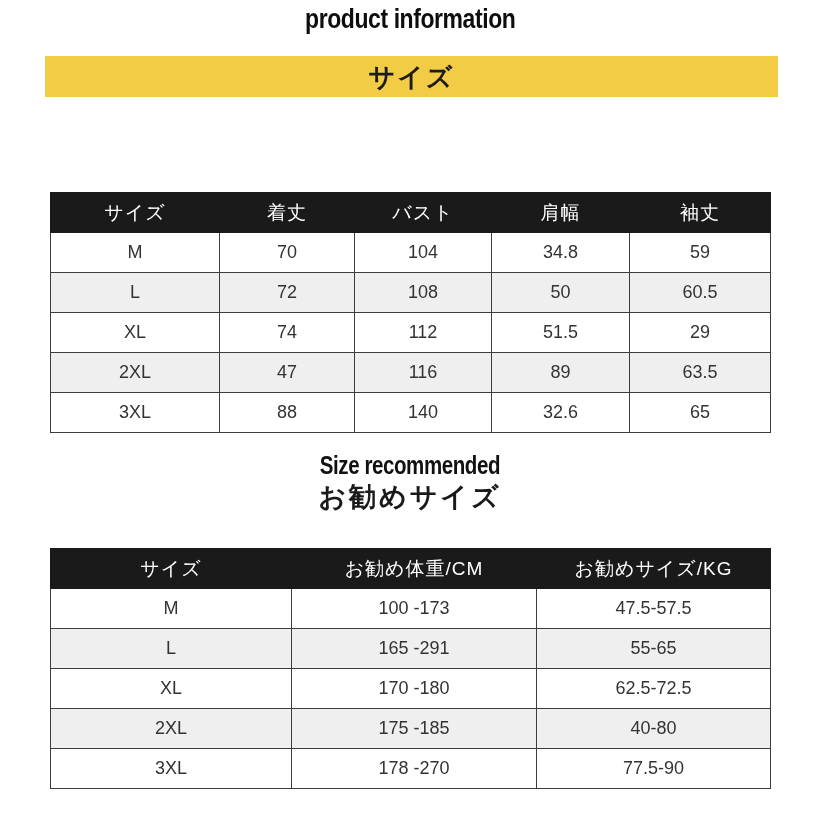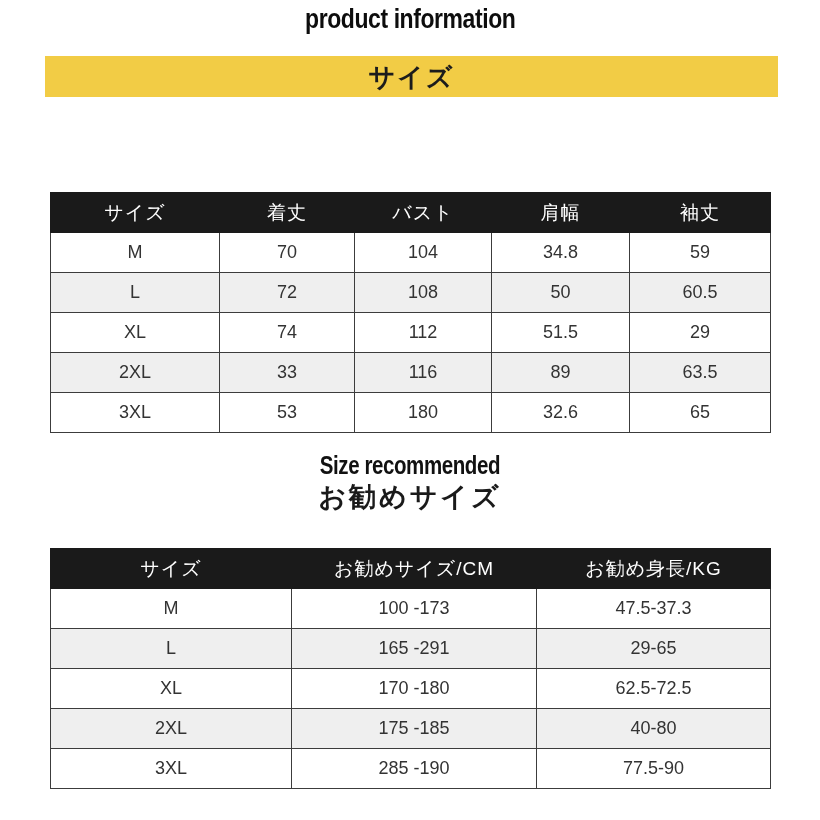--- a/index.html
+++ b/index.html
@@ -109,73 +109,73 @@
       </tr>
       <tr>
         <td>XL</td>
         <td>74</td>
         <td>112</td>
         <td>51.5</td>
         <td>29</td>
       </tr>
       <tr>
         <td>2XL</td>
-        <td>33</td>
+        <td>47</td>
         <td>116</td>
         <td>89</td>
         <td>63.5</td>
       </tr>
       <tr>
         <td>3XL</td>
-        <td>53</td>
-        <td>180</td>
+        <td>88</td>
+        <td>140</td>
         <td>32.6</td>
         <td>65</td>
       </tr>
     </tbody>
 </table>
 
 <div class="rec-title-en">
   <span class="condensed">Size recommended</span>
 </div>
 <div class="rec-title-ja">お勧めサイズ</div>
 
 <table class="size-tbl tbl-recommend">
   <colgroup>
     <col style="width:241px">
       <col style="width:245px">
       <col style="width:234px">
   </colgroup>
   <thead>
     <tr>
         <th>サイズ</th>
-        <th>お勧めサイズ/CM</th>
-        <th>お勧め身長/KG</th>
+        <th>お勧め体重/CM</th>
+        <th>お勧めサイズ/KG</th>
       </tr>
   </thead>
   <tbody>
       <tr>
         <td>M</td>
         <td>100 -173</td>
-        <td>47.5-37.3</td>
+        <td>47.5-57.5</td>
       </tr>
       <tr>
         <td>L</td>
         <td>165 -291</td>
-        <td>29-65</td>
+        <td>55-65</td>
       </tr>
       <tr>
         <td>XL</td>
         <td>170 -180</td>
         <td>62.5-72.5</td>
       </tr>
       <tr>
         <td>2XL</td>
         <td>175 -185</td>
         <td>40-80</td>
       </tr>
       <tr>
         <td>3XL</td>
-        <td>285 -190</td>
+        <td>178 -270</td>
         <td>77.5-90</td>
       </tr>
     </tbody>
 </table>
 
 </body></html>

